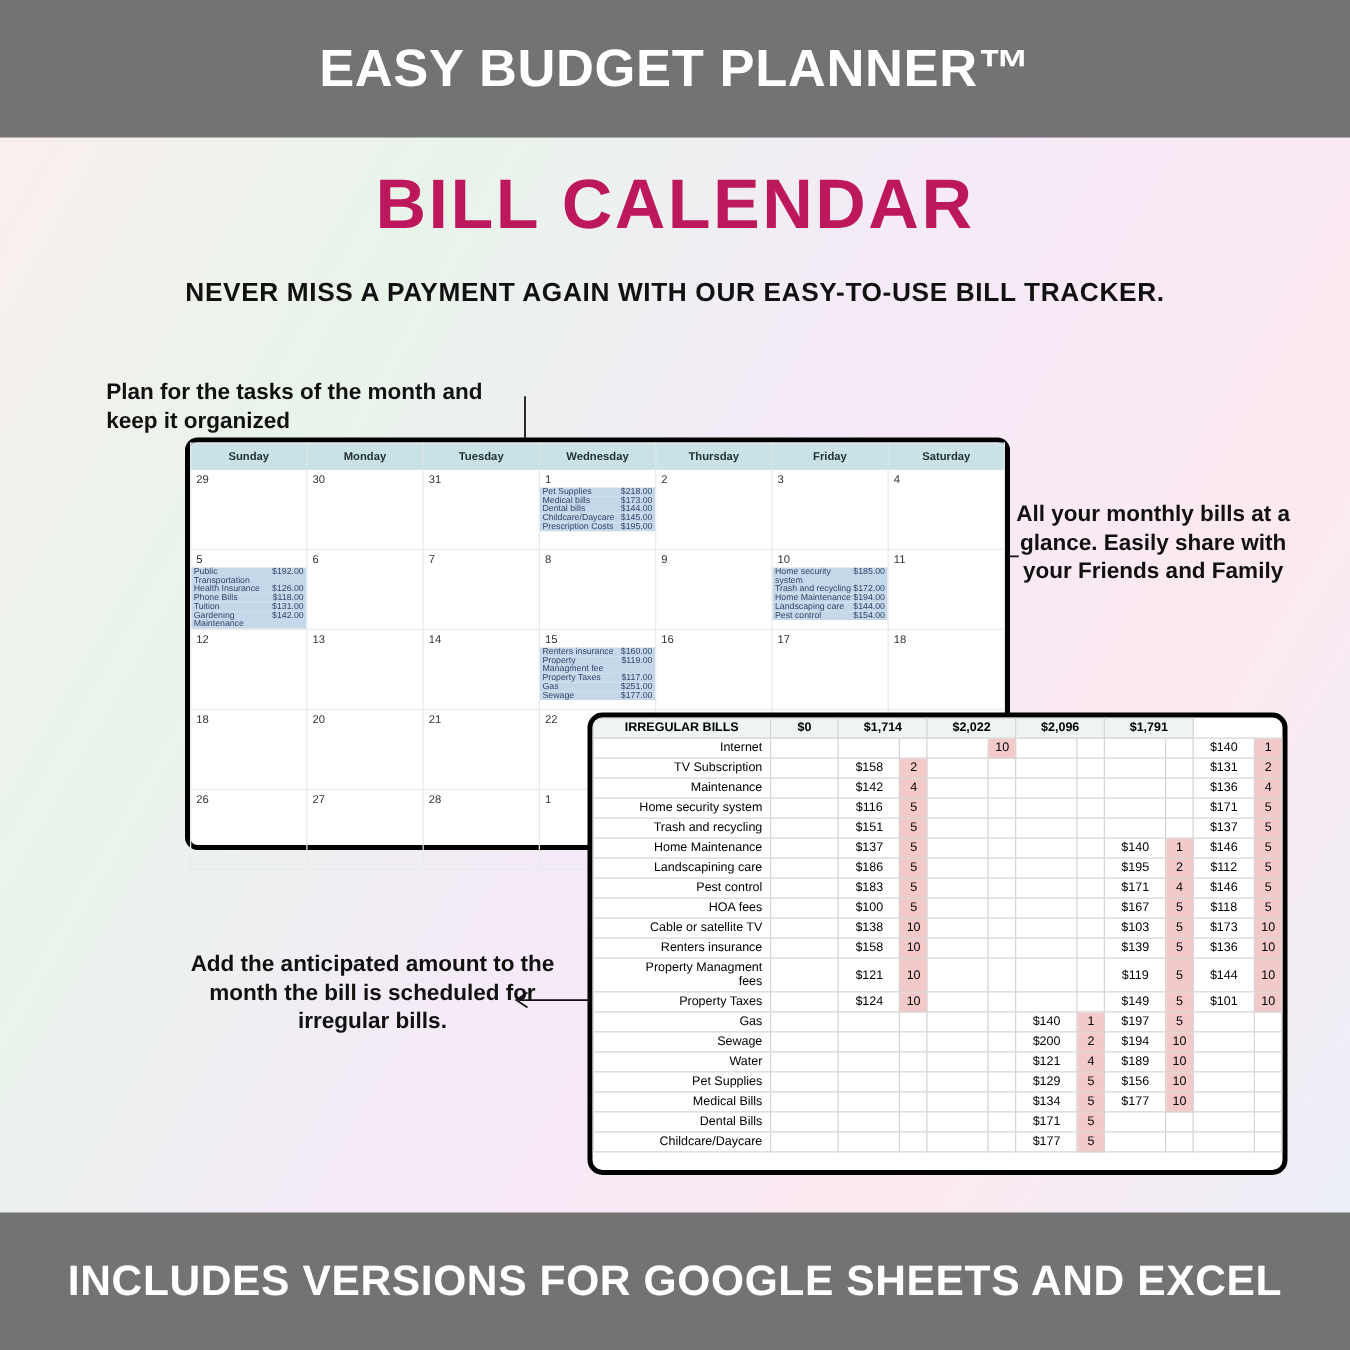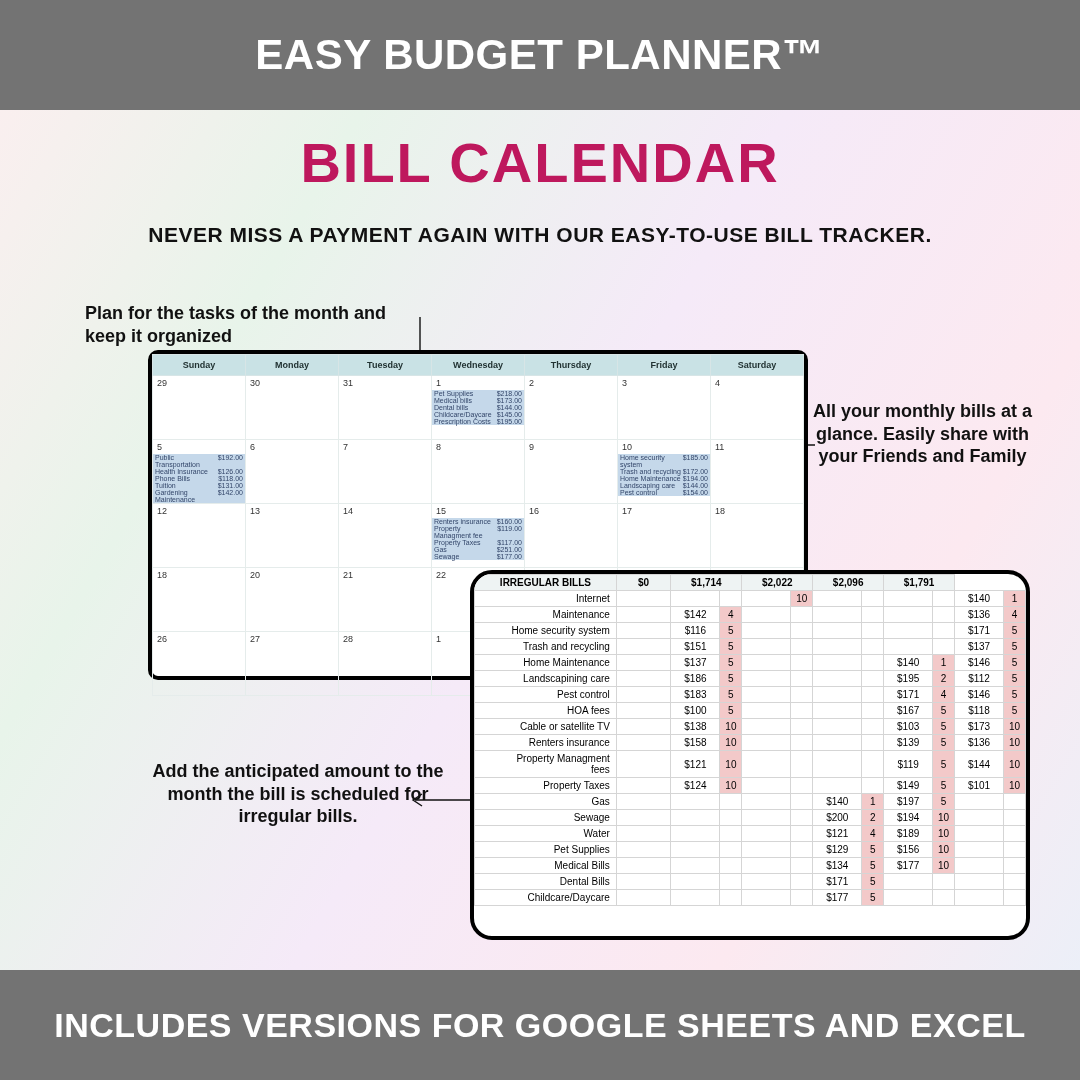--- a/index.html
+++ b/index.html
@@ -29,21 +29,21 @@
   }
   .cal table { width:100%; border-collapse:collapse; table-layout:fixed; }
   .cal th { background:#c9e2e5; padding:5px 2px; font-size:9px; color:#233; border:1px solid #d7e5e6; }
   .cal td { border:1px solid #e5eceb; vertical-align:top; padding:0; height:64px; }
   .daynum { font-size:9px; padding:2px 4px; color:#333; }
   .bill-sub { font-size:7px; background:#c5d8ea; display:flex; justify-content:space-between; padding:0 2px; color:#33466a; }
 
   
   .irr {
     position:absolute; left:470px; top:570px; width:560px; height:370px;
-    border:4px solid #000; border-radius:22px; background:#fff; font-size:10px; overflow:hidden;
+    border:4px solid #000; border-radius:12px; background:#fff; font-size:10px; overflow:hidden;
   }
   .irr table { width:100%; border-collapse:collapse; table-layout:fixed; }
   .irr th, .irr td { border:1px solid #d5d5d5; padding:2px 3px; text-align:center; font-size:10px; }
   .irr th { background:#eef3f3; font-weight:700; }
   .irr .label { text-align:right; padding-right:6px;padding-left:20px; }
   .pk { background:#f3c9c9; }
 </style>
 </head>
 <body>
 
@@ -318,20 +318,34 @@
           <td></td>
           <td class="pk">10</td>
           <td></td>
           <td class=""></td>
           <td></td>
           <td class=""></td>
           <td>$140</td>
           <td class="pk">1</td>
         </tr>
         <tr>
+          <td class="label">TV Subscription</td>
+          <td></td>
+          <td>$158</td>
+          <td class="pk">2</td>
+          <td></td>
+          <td class=""></td>
+          <td></td>
+          <td class=""></td>
+          <td></td>
+          <td class=""></td>
+          <td>$131</td>
+          <td class="pk">2</td>
+        </tr>
+        <tr>
           <td class="label">Maintenance</td>
           <td></td>
           <td>$142</td>
           <td class="pk">4</td>
           <td></td>
           <td class=""></td>
           <td></td>
           <td class=""></td>
           <td></td>
           <td class=""></td>

